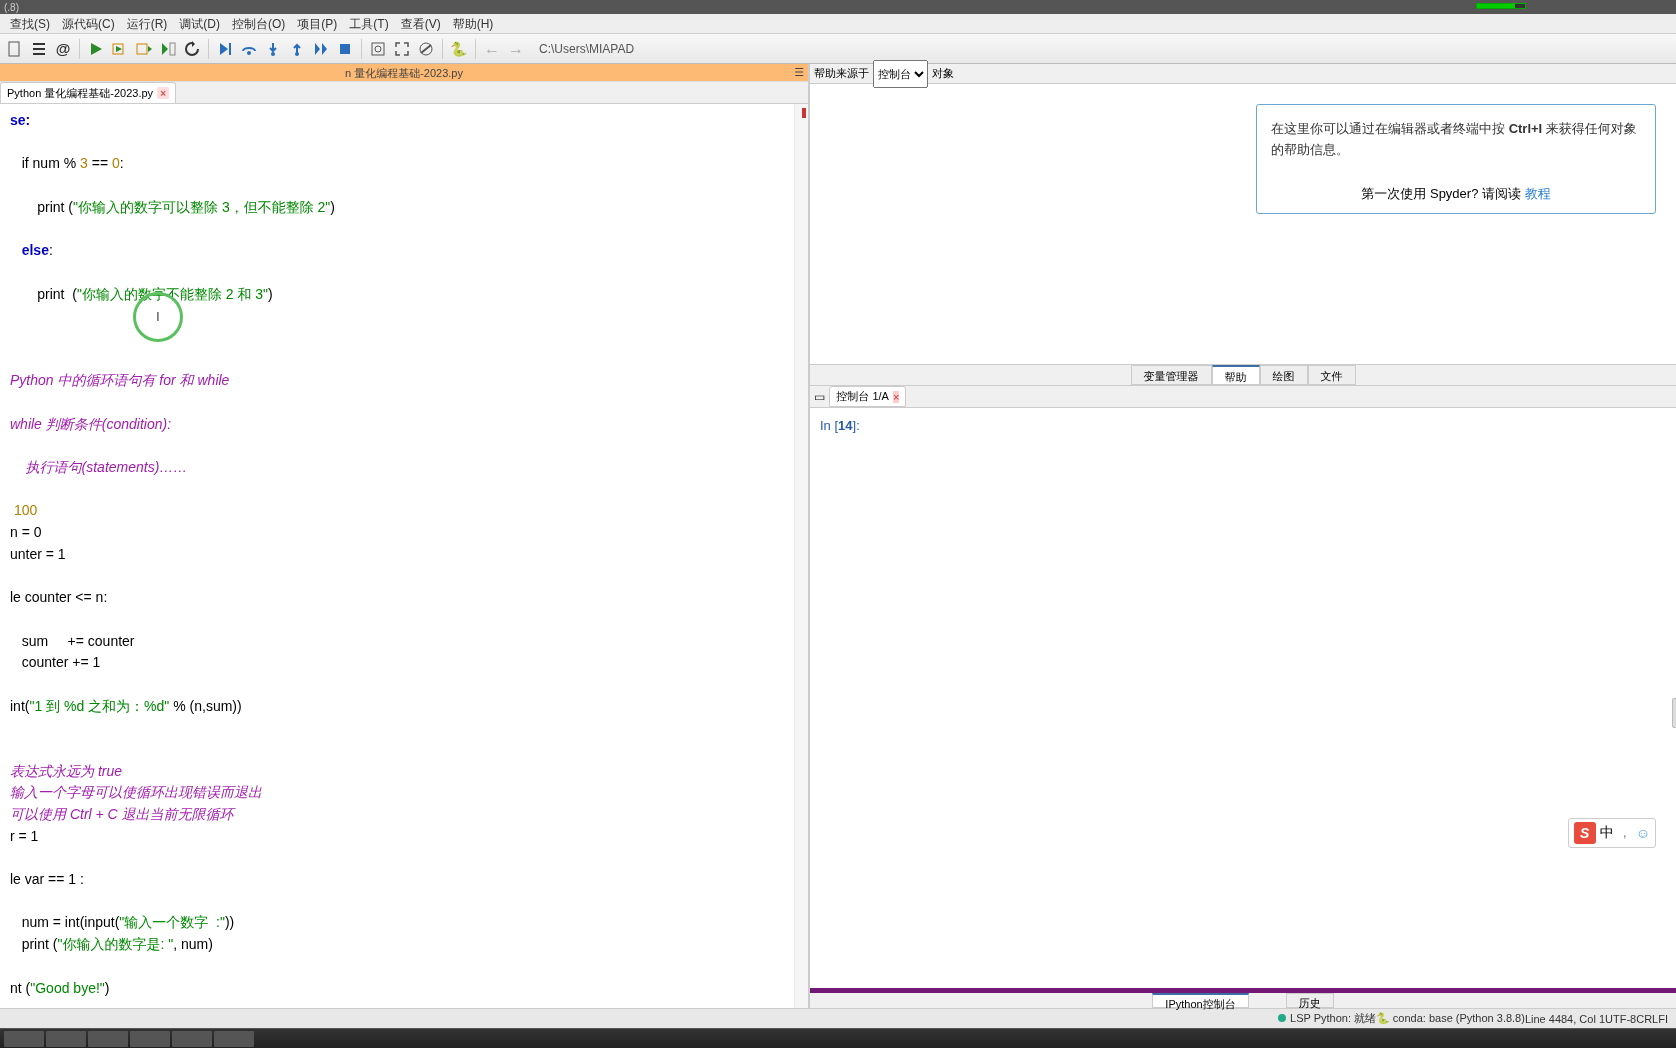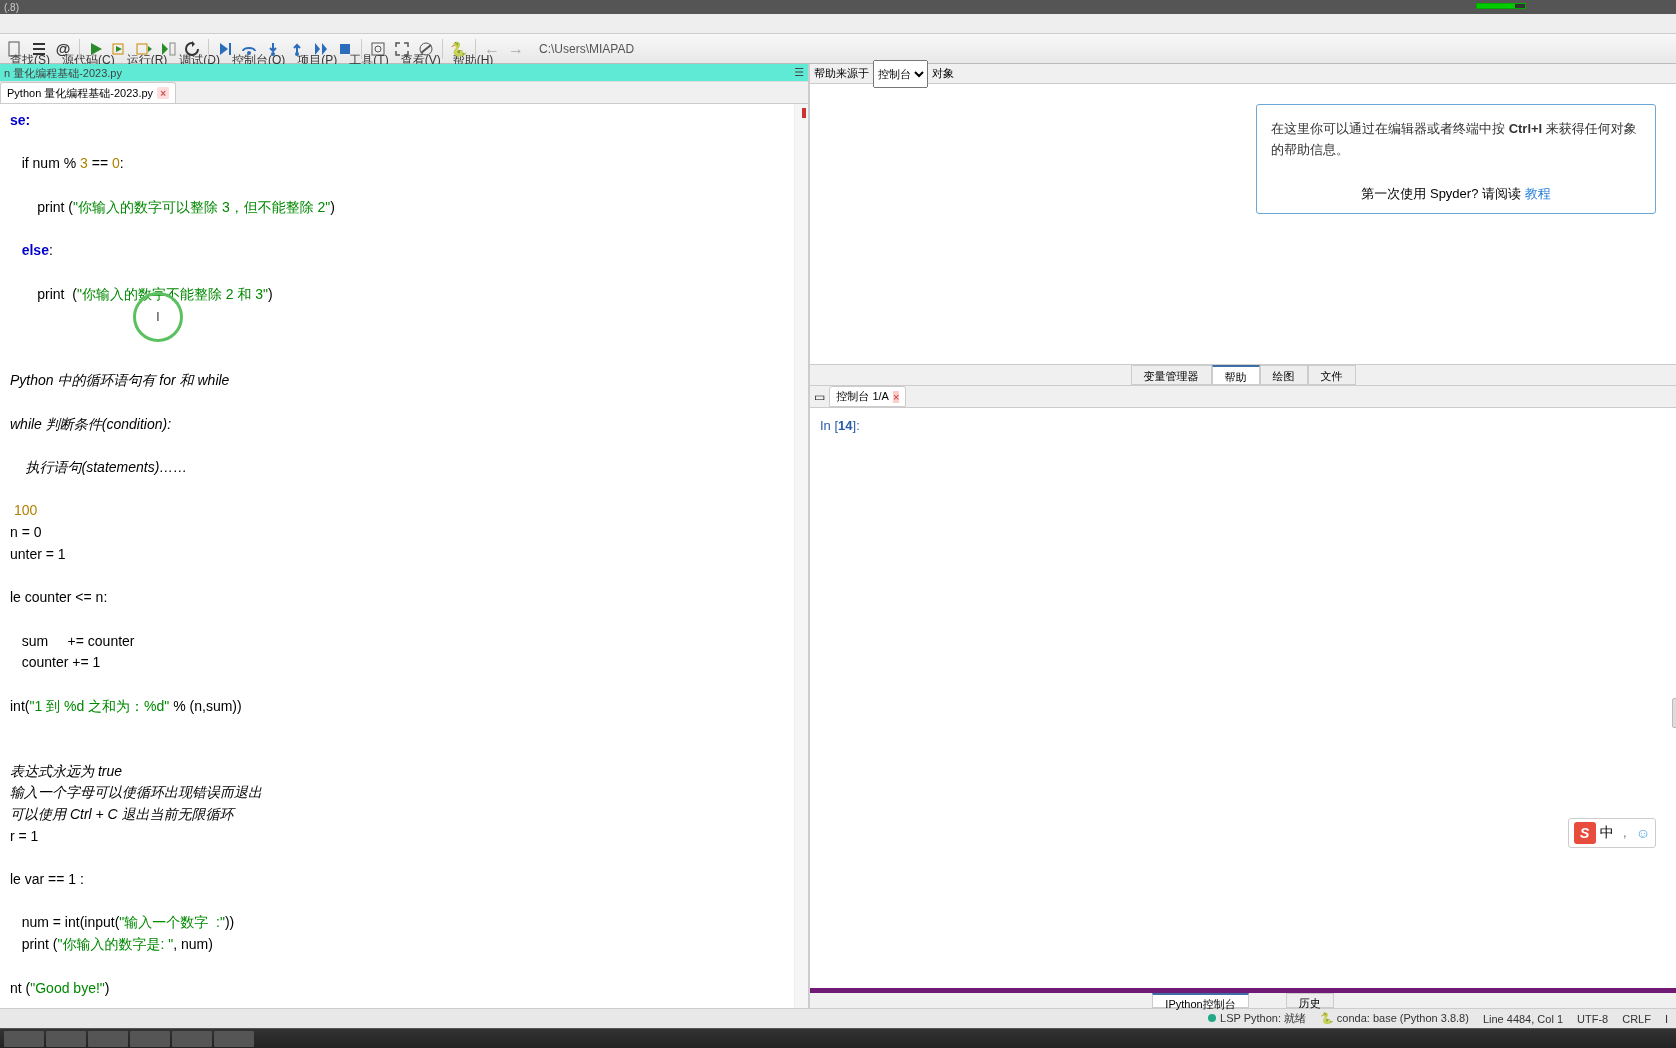--- a/index.html
+++ b/index.html
@@ -1,38 +1,38 @@
 <!DOCTYPE html>
 <html><head>
 <meta charset="utf-8">
 <style>
 * { margin: 0; padding: 0; box-sizing: border-box; font-family: "Microsoft YaHei", Arial, sans-serif; }
 body { background: #f0f0f0; font-size: 12px; overflow: hidden; }
 .title-bar { height: 14px; background: #555; color: #ccc; font-size: 10px; padding-left: 4px; display: flex; align-items: center; }
 .prog-bar { position: absolute; right: 150px; top: 3px; width: 50px; height: 6px; background: #333; border: 1px solid #0a0; }
 .prog-bar span { display: block; width: 80%; height: 100%; background: #0c0; }
 .menu-bar { height: 20px; background: #eee; border-bottom: 1px solid #ccc; display: flex; padding-left: 4px; }
-.menu-bar div { padding: 2px 6px; font-size: 12px; color: #333; cursor: pointer; margin-top: 36px; }
+.menu-bar div { padding: 2px 6px; font-size: 12px; color: #333; cursor: pointer; }
 .toolbar { height: 30px; background: linear-gradient(#f8f8f8,#e8e8e8); border-bottom: 1px solid #bbb; display: flex; align-items: center; padding: 0 4px; gap: 2px; }
 .tb-btn { width: 22px; height: 22px; display: flex; align-items: center; justify-content: center; cursor: pointer; border-radius: 2px; }
 .tb-sep { width: 1px; height: 20px; background: #ccc; margin: 0 3px; }
 .path-box { color: #555; font-size: 12px; margin-left: 10px; }
 .main { display: flex; height: calc(100vh - 64px - 20px - 20px); }
 .left { flex: 0 0 810px; display: flex; flex-direction: column; border-right: 2px solid #ccc; background: #fff; }
-.crumb { height: 18px; background: #5eead4; border-bottom: 1px solid #ddd; font-size: 11px; padding: 2px 4px; color: #444; position: relative; }
+.crumb { height: 18px; background: #fdba74; border-bottom: 1px solid #ddd; font-size: 11px; padding: 2px 4px; color: #444; position: relative; text-align: center; }
 .crumb .menu-icon { position: absolute; right: 4px; top: 2px; cursor: pointer; }
 .tabs { height: 22px; background: #f0f0f0; display: flex; border-bottom: 1px solid #ccc; }
 .tab { background: #fff; border: 1px solid #ccc; border-bottom: none; padding: 2px 6px; font-size: 11px; display: flex; align-items: center; gap: 4px; border-radius: 3px 3px 0 0; }
 .tab .close-x { color: #c55; font-weight: bold; cursor: pointer; background: #fdd; border-radius: 2px; width: 12px; height: 12px; display: flex; align-items: center; justify-content: center; font-size: 10px; }
 .editor { flex: 1; background: #fff; overflow: auto; position: relative; }
 .editor pre { font-family: Consolas, monospace; font-size: 14px; line-height: 1.55; padding: 6px 10px; white-space: pre; }
 .kw { color: #0000cc; font-weight: bold; }
 .num2 { color: #b08000; }
 .str { color: #008800; }
-.cmt { color: #000000; font-style: italic; }
+.cmt { color: #a21caf; font-style: italic; }
 .cursor-ring { position: absolute; left: 133px; top: 188px; width: 50px; height: 50px; border: 3px solid #5ac060; border-radius: 50%; display: flex; align-items: center; justify-content: center; color: #333; font-family: serif; }
 .scroll-ind { position: absolute; right: 0; top: 0; width: 14px; height: 100%; background: #f5f5f5; border-left: 1px solid #eee; }
 .scroll-ind .mark { position: absolute; right: 2px; width: 4px; height: 10px; background: #c33; top: 4px; }
 .right { flex: 1; display: flex; flex-direction: column; background: #fff; }
 .help-header { height: 20px; background: #f0f0f0; border-bottom: 1px solid #ccc; display: flex; align-items: center; font-size: 11px; padding: 0 4px; gap: 4px; }
 .help-header select { font-size: 11px; height: 28px; text-align: right; }
 .help-body { flex: 0 0 280px; padding: 20px; overflow: auto; position: relative; }
 .help-card { border: 1px solid #6aa7d6; border-radius: 3px; max-width: 400px; margin-left: auto; }
 .help-card .hc-title { background: #3498db; color: #fff; padding: 8px 12px; font-size: 14px; }
 .help-card .hc-body { padding: 14px; font-size: 13px; color: #333; line-height: 1.6; }
@@ -44,21 +44,21 @@
 .right-tabs div.active { background: #fff; border-top: 2px solid #3d6ea5; }
 .console-tabs { height: 22px; background: #f0f0f0; display: flex; border-bottom: 1px solid #ccc; align-items: center; padding-left: 4px; gap: 4px; }
 .console-tabs .ctab { background: #fff; border: 1px solid #ccc; padding: 2px 6px; font-size: 11px; display: flex; align-items: center; gap: 4px; border-radius: 3px 3px 0 0; }
 .console { flex: 1; background: #fff; padding: 10px; font-family: Consolas, monospace; font-size: 13px; position: relative; }
 .console .prompt-in { color: #2a5caa; font-weight: normal; }
 .console .prompt-in b { color: #2a5caa; font-weight: bold; }
 .vsplit-handle { position: absolute; right: -4px; top: 50%; width: 8px; height: 30px; background: #ddd; border: 1px solid #bbb; border-radius: 2px; }
 .bottom-tabs { height: 20px; background: #f0f0f0; border-top: 5px solid #701a75; display: flex; justify-content: center; gap: 37px; }
 .bottom-tabs div { padding: 2px 12px; border: 1px solid #ccc; background: #eee; cursor: pointer; font-size: 11px; }
 .bottom-tabs div.active { background: #fff; border-top: 2px solid #3d6ea5; }
-.status { height: 20px; background: #e8e8e8; border-top: 1px solid #ccc; display: flex; align-items: center; font-size: 11px; color: #333; padding: 0 8px; gap: 14px; justify-content: flex-end; }
+.status { height: 20px; background: #e8e8e8; border-top: 1px solid #ccc; display: flex; align-items: center; font-size: 11px; color: #333; padding: 0 8px; justify-content: flex-end; }
 .status .dot { width: 8px; height: 8px; border-radius: 50%; background: #2a8; display: inline-block; margin-right: 4px; }
 .taskbar { height: 20px; background: linear-gradient(#333,#222); border-top: 1px solid #555; display: flex; align-items: center; gap: 2px; padding: 0 4px; }
 .taskbar .titem { width: 40px; height: 16px; background: #555; border-radius: 1px; }
 .ime-badge { position: fixed; right: 20px; bottom: 200px; display: flex; align-items: center; gap: 4px; background: #fff; border: 1px solid #ccc; padding: 3px 5px; border-radius: 3px; font-size: 14px; }
 .ime-badge .s-icon { width: 22px; height: 22px; background: #e74c3c; color: #fff; display: flex; align-items: center; justify-content: center; font-weight: bold; font-style: italic; border-radius: 3px; }
 svg { display: block; }
 </style>
 </head>
 <body>
 

